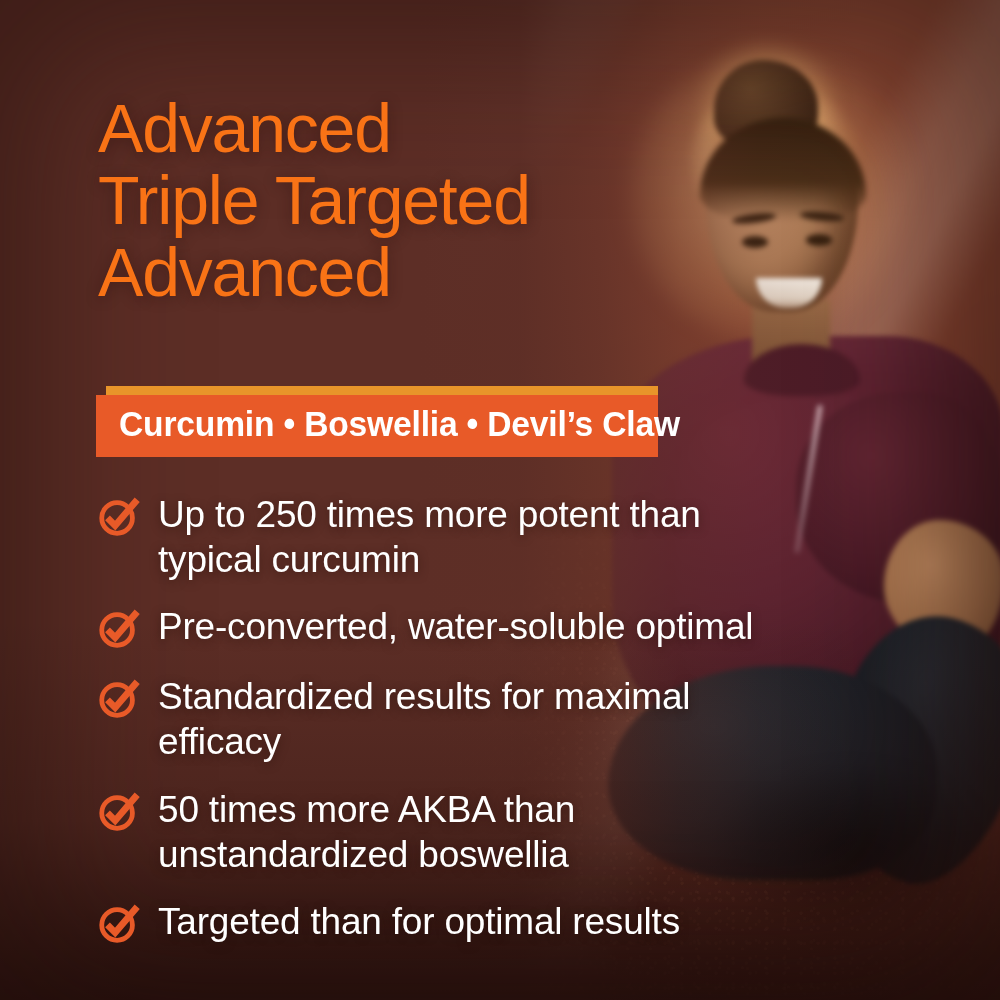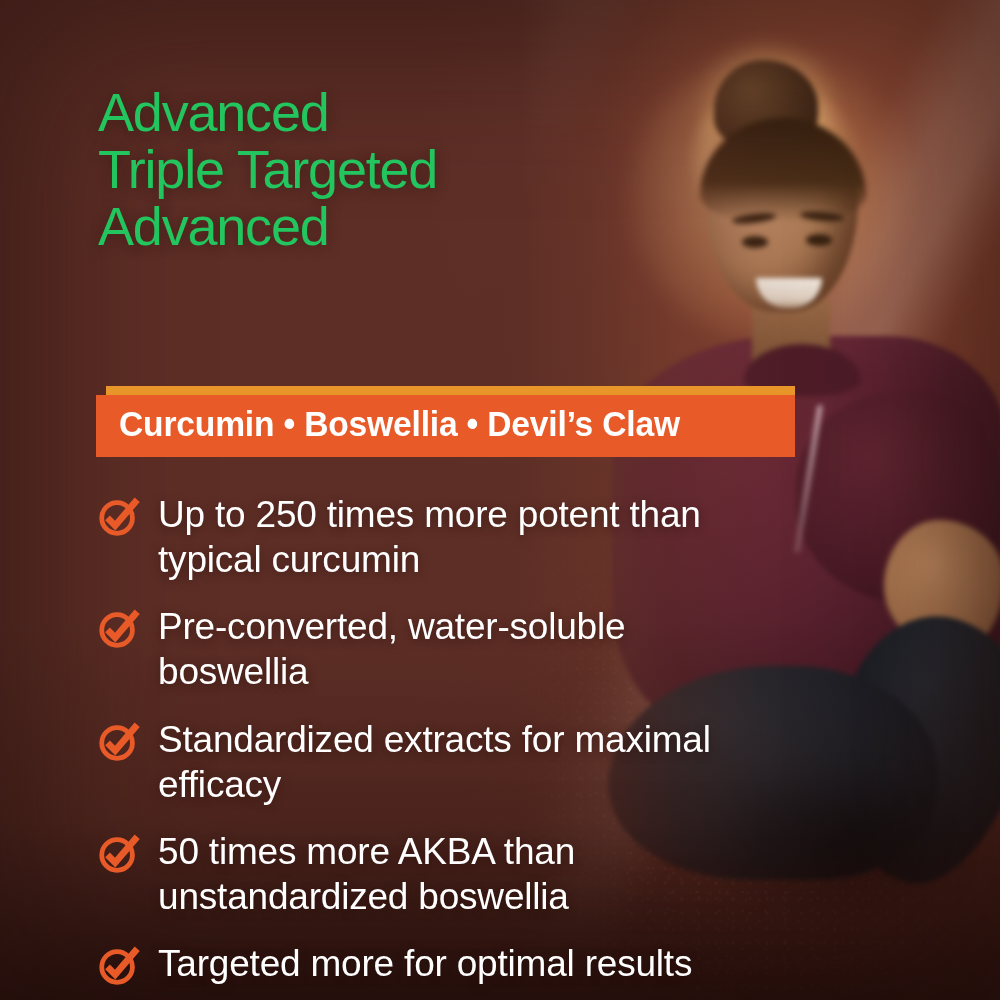--- a/index.html
+++ b/index.html
@@ -237,38 +237,38 @@
   
   .content {
     position: absolute;
     inset: 0;
     padding: 0;
   }
 
   .headline {
     position: absolute;
     left: 98px;
-    top: 84px;
+    top: 92px;
     width: 620px;
     margin: 0;
-    color: #22c55e;
-    font-size: 54px;
+    color: #f97316;
+    font-size: 68px;
     line-height: 1.06;
     font-weight: 400;
     letter-spacing: -1.2px;
     text-shadow: 0 2px 14px rgba(40,14,10,.45);
   }
   .headline .line { display: block; }
 
   
   .banner {
     position: absolute;
     left: 96px;
     top: 386px;
-    width: 699px;
+    width: 562px;
   }
   .banner-stripe {
     height: 9px;
     margin-left: 10px;
     background: #e8952a;
   }
   .banner-body {
     background: #e85a28;
     padding: 9px 0 13px 0;
   }
@@ -376,42 +376,42 @@
           <path d="M12 25 L20 33 L43 6" fill="none" stroke="#E85A28" stroke-width="7" stroke-linecap="butt" stroke-linejoin="miter"></path>
         </svg>
         <span class="benefit-text">Up to 250 times more potent than typical curcumin</span>
       </li>
 
       <li class="benefit">
         <svg class="check-icon" viewBox="0 0 48 48">
           <circle cx="22" cy="25" r="16" fill="none" stroke="#E85A28" stroke-width="5"></circle>
           <path d="M12 25 L20 33 L43 6" fill="none" stroke="#E85A28" stroke-width="7" stroke-linecap="butt" stroke-linejoin="miter"></path>
         </svg>
-        <span class="benefit-text">Pre-converted, water-soluble boswellia</span>
+        <span class="benefit-text">Pre-converted, water-soluble optimal</span>
       </li>
 
       <li class="benefit">
         <svg class="check-icon" viewBox="0 0 48 48">
           <circle cx="22" cy="25" r="16" fill="none" stroke="#E85A28" stroke-width="5"></circle>
           <path d="M12 25 L20 33 L43 6" fill="none" stroke="#E85A28" stroke-width="7" stroke-linecap="butt" stroke-linejoin="miter"></path>
         </svg>
-        <span class="benefit-text">Standardized extracts for maximal efficacy</span>
+        <span class="benefit-text">Standardized results for maximal efficacy</span>
       </li>
 
       <li class="benefit">
         <svg class="check-icon" viewBox="0 0 48 48">
           <circle cx="22" cy="25" r="16" fill="none" stroke="#E85A28" stroke-width="5"></circle>
           <path d="M12 25 L20 33 L43 6" fill="none" stroke="#E85A28" stroke-width="7" stroke-linecap="butt" stroke-linejoin="miter"></path>
         </svg>
         <span class="benefit-text">50 times more AKBA than unstandardized boswellia</span>
       </li>
 
       <li class="benefit">
         <svg class="check-icon" viewBox="0 0 48 48">
           <circle cx="22" cy="25" r="16" fill="none" stroke="#E85A28" stroke-width="5"></circle>
           <path d="M12 25 L20 33 L43 6" fill="none" stroke="#E85A28" stroke-width="7" stroke-linecap="butt" stroke-linejoin="miter"></path>
         </svg>
-        <span class="benefit-text">Targeted more for optimal results</span>
+        <span class="benefit-text">Targeted than for optimal results</span>
       </li>
 
     </ul>
   </div>
 </div>
 
 </body></html>

